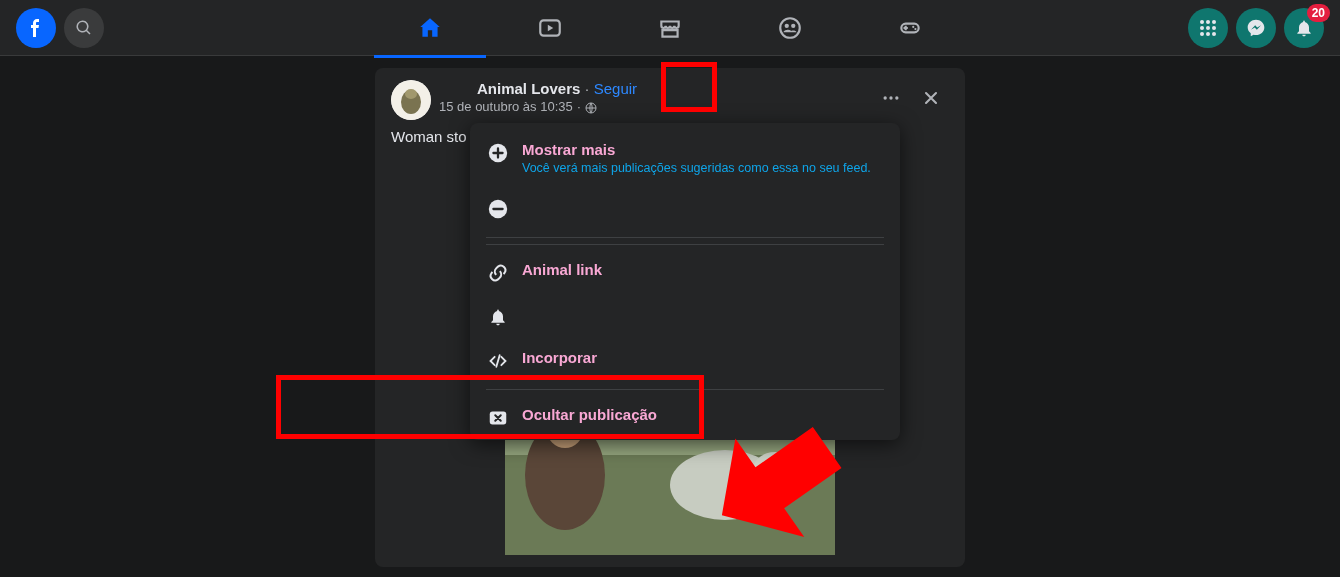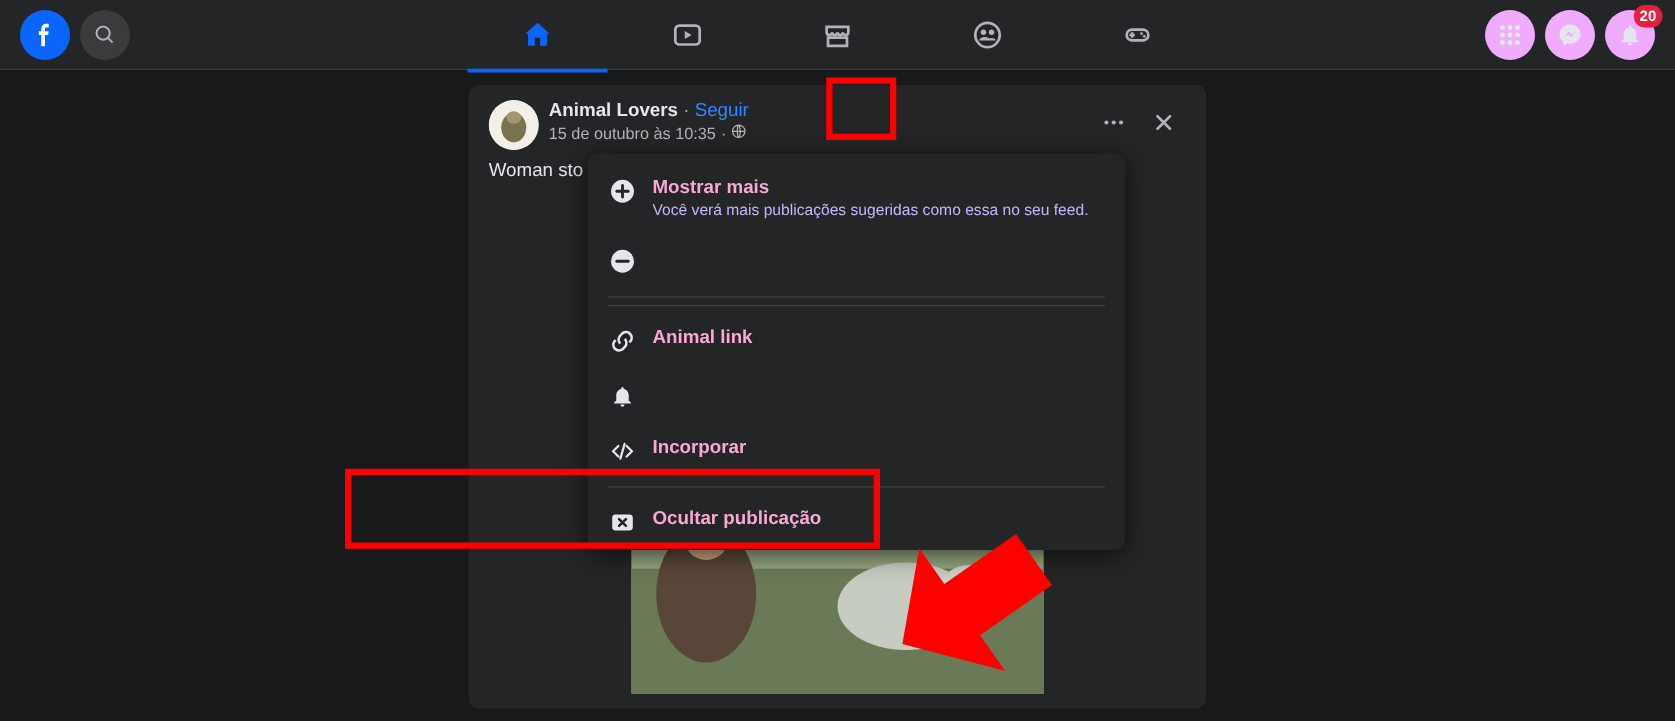--- a/index.html
+++ b/index.html
@@ -9,54 +9,54 @@
     .topbar { height: 56px; background: #242526; border-bottom: 1px solid #393a3b; display: flex; align-items: center; padding: 0 16px; position: relative; z-index: 20; }
     .left-cluster { display: flex; align-items: center; gap: 8px; width: 300px; }
     .logo { width: 40px; height: 40px; border-radius: 50%; background: #0866ff; display: flex; align-items: center; justify-content: center; }
     .search-btn { width: 40px; height: 40px; border-radius: 50%; background: #3a3b3c; display: flex; align-items: center; justify-content: center; }
 
     .center-tabs { flex: 1; display: flex; justify-content: center; gap: 8px; height: 56px; }
     .nav-tab { width: 112px; height: 52px; display: flex; align-items: center; justify-content: center; border-radius: 8px; position: relative; margin-top: 2px; }
     .nav-tab.active::after { content: ''; position: absolute; bottom: -4px; left: 0; right: 0; height: 3px; background: #0866ff; }
 
     .right-cluster { display: flex; align-items: center; gap: 8px; width: 300px; justify-content: flex-end; }
-    .circle-btn { width: 40px; height: 40px; border-radius: 50%; background: #f0abfc; display: flex; align-items: center; justify-content: center; position: relative; }
+    .circle-btn { width: 40px; height: 40px; border-radius: 50%; background: #0f766e; display: flex; align-items: center; justify-content: center; position: relative; }
     .badge { position: absolute; top: -4px; right: -6px; background: #e41e3f; color: #fff; font-size: 12px; font-weight: 600; border-radius: 10px; padding: 2px 5px; }
 
     
     .feed { display: flex; justify-content: center; padding-top: 12px; position: relative; }
     .post { width: 590px; background: #242526; border-radius: 8px; padding: 12px 16px; position: relative; }
     .post-header { display: flex; align-items: flex-start; gap: 8px; }
     .avatar { width: 40px; height: 40px; border-radius: 50%; background: #ddd; flex-shrink: 0; display:flex; align-items:center; justify-content:center; font-size:9px; color:#333; overflow:hidden; }
     .post-meta { flex: 1; }
     .post-author-line { font-size: 15px; font-weight: 600; }
-    .post-author { color: #e4e6eb; }
+    .post-author { color: #e4e6eb; margin-left: 38px; }
     .dot-sep { color: #b0b3b8; font-weight: 400; }
     .follow-link { color: #2d88ff; font-weight: 400; }
-    .post-sub { font-size: 13px; color: #b0b3b8; margin-top: 2px; display: flex; align-items: flex-start; gap: 4px; }
+    .post-sub { font-size: 13px; color: #b0b3b8; margin-top: 2px; display: flex; align-items: flex-end; gap: 4px; }
 
     .header-actions { display: flex; align-items: center; gap: 4px; }
     .icon-btn { width: 36px; height: 36px; border-radius: 50%; display: flex; align-items: center; justify-content: center; }
 
     .post-body { margin-top: 8px; font-size: 15px; color: #e4e6eb; }
 
     .post-media-wrap { margin-top: 10px; display: flex; justify-content: center; }
     .post-media {
       width: 330px; height: 400px;
       background: linear-gradient(180deg, #b8c5a6 0%, #9fb589 25%, #7a8e63 55%, #5d6d4a 85%);
       position: relative; overflow: hidden;
     }
 
     
     .dropdown { position: absolute; left: 95px; top: 55px; width: 430px; background: #242526; border-radius: 8px; box-shadow: 0 4px 20px rgba(0,0,0,0.6); padding: 8px 8px 0; z-index: 10; }
     .menu-item { display: flex; gap: 12px; padding: 10px 8px; border-radius: 6px; }
     .menu-item .mi-icon { width: 24px; height: 24px; flex-shrink: 0; display: flex; align-items: center; justify-content: center; }
     .menu-item .mi-text { flex: 1; }
     .mi-label { font-size: 15px; font-weight: 600; color: #f9a8d4; }
-    .mi-desc { font-size: 12.5px; color: #c4b5fd; margin-top: 2px; line-height: 1.35; }
+    .mi-desc { font-size: 12.5px; color: #0ea5e9; margin-top: 2px; line-height: 1.35; }
     .menu-divider { height: 1px; background: #3e4042; margin: 6px 8px; }
 
     
     .red-box { position: absolute; border: 5px solid #ff0000; z-index: 30; pointer-events: none; }
     .red-box.more { left: 661px; top: 62px; width: 56px; height: 50px; }
     .red-box.copy { left: 276px; top: 375px; width: 428px; height: 64px; }
     .arrow-annot { position: absolute; left: 708px; top: 412px; z-index: 30; pointer-events: none; }
   </style>
 </head>
 <body>

